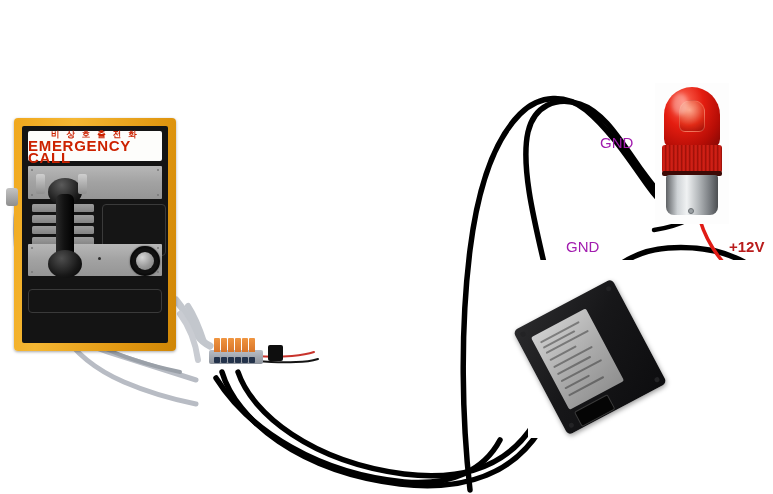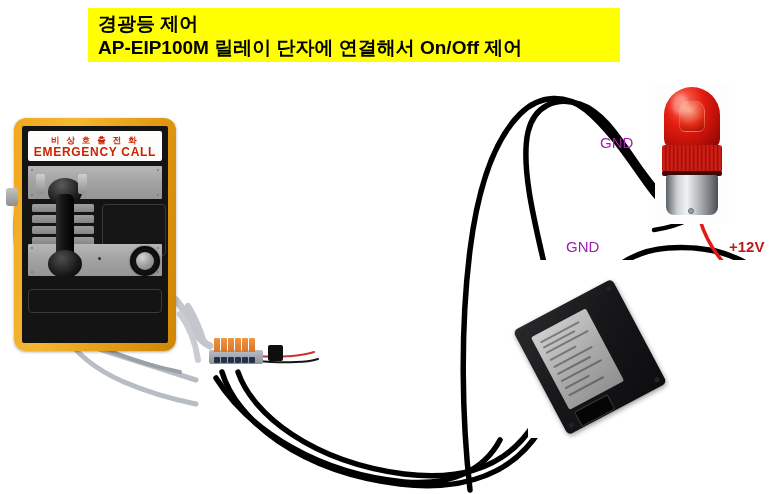--- a/index.html
+++ b/index.html
@@ -45,21 +45,21 @@
     position: absolute;
     left: 14px;
     top: 118px;
     width: 162px;
     height: 233px;
   }
   #phone-frame {
     position: absolute;
     inset: 0;
     background: linear-gradient(100deg, #f0a81e 0%, #f5b733 30%, #e09610 75%, #cf8606 100%);
-    border-radius: 12px;
+    border-radius: 4px;
     box-shadow: 0 1px 3px rgba(0,0,0,0.35);
   }
   #phone-body {
     position: absolute;
     left: 8px;
     top: 8px;
     right: 8px;
     bottom: 8px;
     background: #141414;
     border-radius: 2px;
@@ -79,21 +79,21 @@
   }
   #sign-korean {
     color: #cc2200;
     font-size: 8.5px;
     font-weight: bold;
     letter-spacing: 2.3px;
     line-height: 11px;
   }
   #sign-english {
     color: #cc2200;
-    font-size: 12px;
+    font-size: 15px;
     font-weight: bold;
     letter-spacing: 0.7px;
     line-height: 12px;
   }
   .phone-panel-gray {
     position: absolute;
     left: 6px;
     right: 6px;
     background: linear-gradient(180deg, #b7b7b7 0%, #a2a2a2 50%, #959595 100%);
     border-radius: 1px;
@@ -480,24 +480,20 @@
 
     <path d="M 612,300 C 606,286 608,272 620,266 C 636,258 654,266 660,280
              C 666,296 660,310 646,316 C 630,322 616,314 612,300 Z" stroke="#111111" stroke-width="4" fill="none"></path>
     <path d="M 658,276 C 676,268 696,268 714,276 C 730,284 742,292 752,300" stroke="#111111" stroke-width="4.5" fill="none" stroke-linecap="round"></path>
     <path d="M 616,300 C 606,310 600,322 598,334" stroke="#111111" stroke-width="4" fill="none" stroke-linecap="round"></path>
 
     <path d="M 256,356 C 268,357 280,357 292,356 C 302,355 308,354 314,352" stroke="#c8332c" stroke-width="2" fill="none" stroke-linecap="round"></path>
     <path d="M 256,361 C 268,362 282,363 296,362 C 306,362 312,361 318,359" stroke="#141414" stroke-width="2" fill="none" stroke-linecap="round"></path>
   </svg>
 
-  <div id="title-banner">
-    <div class="title-line" id="title-line-1">경광등 제어</div>
-    <div class="title-line" id="title-line-2">AP-EIP100M 릴레이 단자에 연결해서 On/Off 제어</div>
-  </div>
 
   <div id="phone-unit">
     <div id="phone-frame">
       <div id="phone-body">
 
         <div id="phone-sign">
           <div id="sign-korean">비 상 호 출 전 화</div>
           <div id="sign-english">EMERGENCY CALL</div>
         </div>
 

